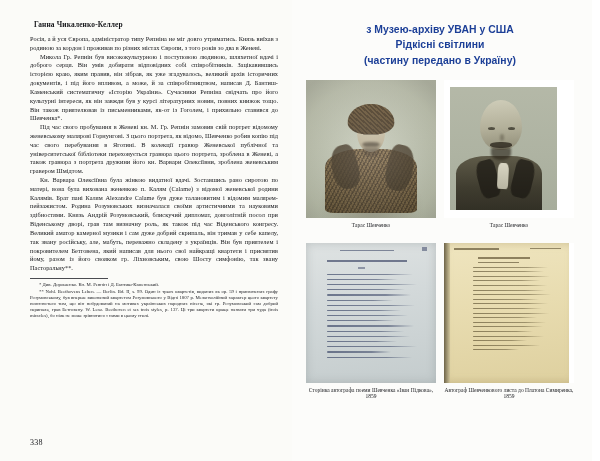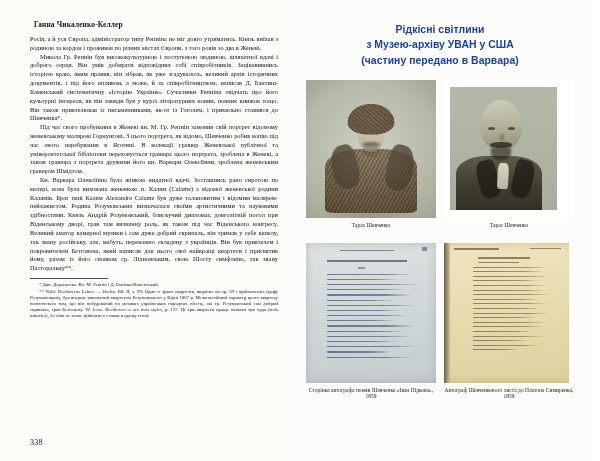--- a/index.html
+++ b/index.html
@@ -240,23 +240,23 @@
       <p>* Див. Дорошенко. Кн. М. Репнін і Д. Бантиш-Каменський.</p>
       <p>** Nohl. Beethovens Leben. — Berlin. Bd. II, s. 99. Один із трьох квартетів, виданих як ор. 59 і присвячених графу Розумовському, був вперше виконаний квартетом Розумовського у Відні 1807 р. Меланхолійний характер цього квартету пояснюється тим, що він побудований на мотивах українських народних пісень, які гр. Розумовський сам добрий скрипаль, грав Бетговену. W. Lenz. Beethoven et ses trois styles, p. 137. Ці три квартети краще назвати три чуда (trois miracles), бо ніяк не може зрівнятися з ними в цьому стилі.</p>
     </div>
 
     <div class="folio">338</div>
   </div>
 
   <div class="right-page">
 
     <div class="plate-title">
+      <span class="ln">з Музею-архіву УВАН у США</span>
       <span class="ln">Рідкісні світлини</span>
-      <span class="ln">з Музею-архіву УВАН у США</span>
-      <span class="ln">(частину передано в Варвара)</span>
+      <span class="ln">(частину передано в Україну)</span>
     </div>
 
     <div class="fig-grid">
 
       <div class="fig">
         <div class="fig-frame">
           <div class="ph1">
             <div class="coat"></div>
             <div class="collarL"></div>
             <div class="collarR"></div>

